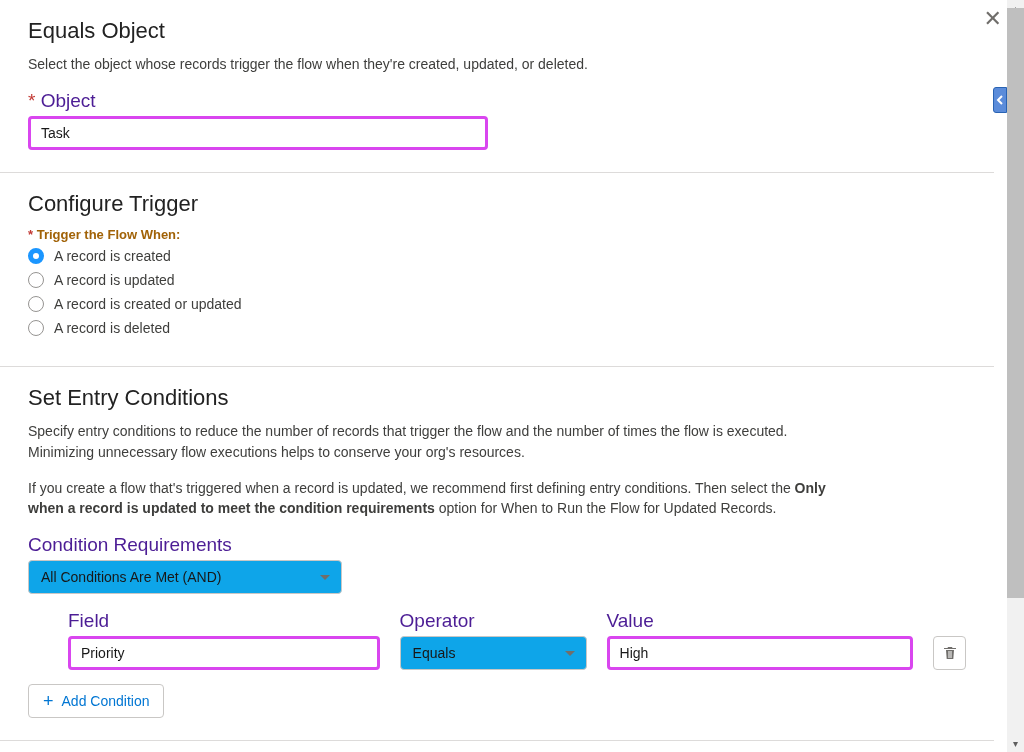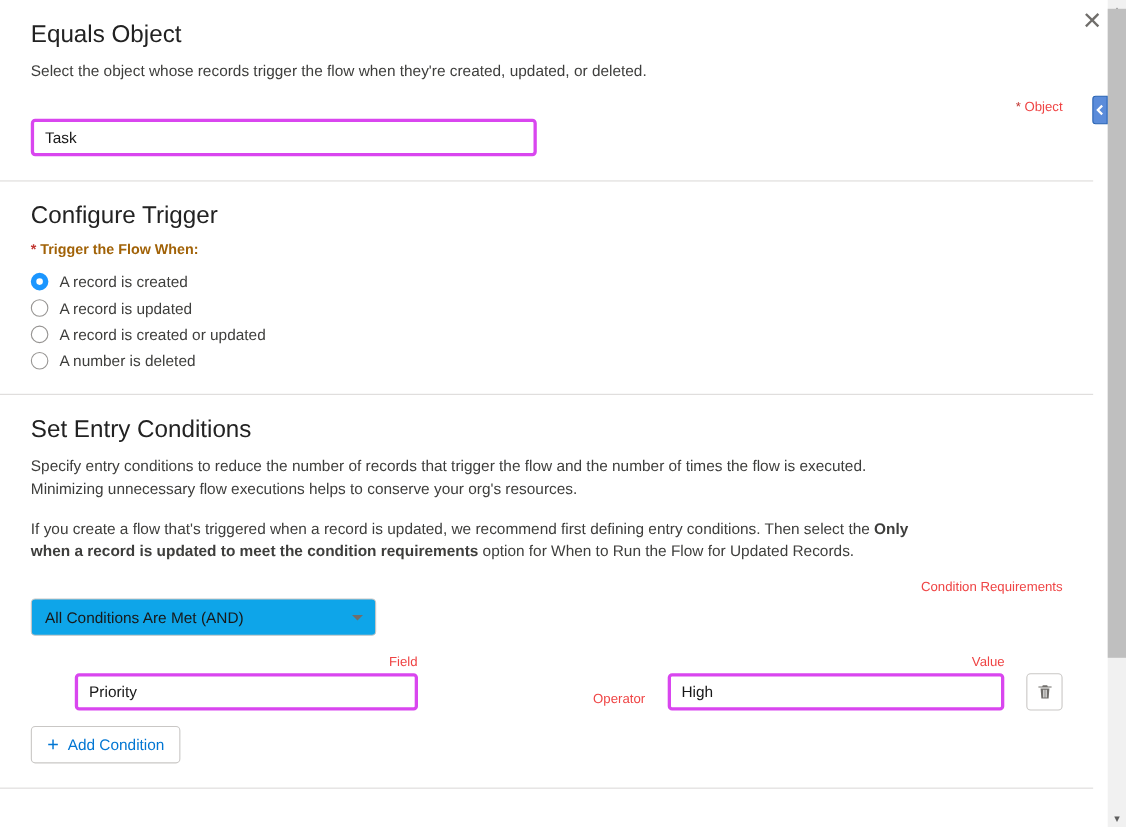--- a/index.html
+++ b/index.html
@@ -10,27 +10,27 @@
   .scroll-arrow { position:absolute; right:0; width:17px; height:17px; display:flex; align-items:center; justify-content:center; color:#5e5e5e; font-size:10px; }
   .scroll-arrow.up { top:0; }
   .scroll-arrow.down { bottom:0; }
   .close-x { position:absolute; top:8px; right:22px; font-size:22px; color:#706e6b; cursor:pointer; line-height:1; }
   .side-tab { position:absolute; top:87px; right:17px; width:14px; height:26px; background:#5b8cda; border:1px solid #2963b3; border-radius:3px 0 0 3px; display:flex; align-items:center; justify-content:center; color:#fff; font-size:14px; }
   .panel { position:absolute; left:0; top:0; width:994px; height:752px; overflow:hidden; }
   .section { padding:18px 28px 22px 28px; }
   hr.sep { border:none; border-top:1px solid #dddbda; margin:0; }
   h2.section-title { font-size:22px; font-weight:400; color:#222222; margin:0 0 10px 0; }
   .helper { font-size:14px; color:#3e3e3c; margin:0 0 16px 0; max-width:800px; line-height:1.45; }
-  .field-label { font-size:12px; color:#ef4444; margin-bottom:4px; display:block;text-align:right; }
+  .field-label { font-size:19px; color:#4c1d95; margin-bottom:4px; display:block; }
   .req::before { content:"* "; color:#c23934; }
   .req-bold { font-size:13px; color:#a16207; font-weight:700; }
   .req-bold::before { content:"* "; color:#c23934; font-weight:700; }
   .text-input { height:34px; padding:6px 10px; font-size:14px; color:#181818; background:#fff; border:3px solid #d946ef; border-radius:4px; width:460px; }
   .radio-group { margin-top:6px; }
-  .radio-row { display:flex; align-items:flex-end; height:24px; margin-bottom:0px; cursor:pointer; }
+  .radio-row { display:flex; align-items:flex-start; height:24px; margin-bottom:0px; cursor:pointer; }
   .radio-outer { width:16px; height:16px; border-radius:50%; border:1px solid #969492; margin-right:10px; display:flex; align-items:center; justify-content:center; background:#fff; }
   .radio-row.selected .radio-outer { border:5px solid #1b96ff; }
   .radio-label { font-size:14px; color:#3e3e3c; }
   .select-input { position:relative; height:34px; padding:6px 32px 6px 12px; font-size:14px; color:#181818; background:#0ea5e9; border:1px solid #c9c7c5; border-radius:4px; display:flex; align-items:center; }
   .select-caret { position:absolute; right:10px; top:50%; transform:translateY(-50%); pointer-events:none; }
   .cond-row { display:flex; gap:20px; align-items:flex-end; padding-left:40px; margin-top:16px; }
   .cond-col .field-label { margin-bottom:4px; }
   .cond-field { width:325px; }
   .cond-op { width:195px; }
   .cond-val { width:320px; }
@@ -79,21 +79,21 @@
         <div class="radio-row">
           <span class="radio-outer"></span>
           <span class="radio-label">A record is updated</span>
         </div>
         <div class="radio-row">
           <span class="radio-outer"></span>
           <span class="radio-label">A record is created or updated</span>
         </div>
         <div class="radio-row">
           <span class="radio-outer"></span>
-          <span class="radio-label">A number is deleted</span>
+          <span class="radio-label">A record is deleted</span>
         </div>
       </div>
     </div>
 
     <hr class="sep">
 
     <div class="section">
       <h2 class="section-title">Set Entry Conditions</h2>
       <p class="helper">Specify entry conditions to reduce the number of records that trigger the flow and the number of times the flow is executed. Minimizing unnecessary flow executions helps to conserve your org's resources.</p>
       <p class="helper">
@@ -112,20 +112,28 @@
         </span>
       </div>
 
       <div class="cond-row">
         <div class="cond-col cond-field">
           <label class="field-label">Field</label>
           <input type="text" class="text-input" style="width: 100%;" value="Priority">
         </div>
         <div class="cond-col cond-op">
           <label class="field-label">Operator</label>
+          <div class="select-input" style="width:100%;">
+            <span>Equals</span>
+            <span class="select-caret">
+              <svg class="caret" width="12" height="8" viewBox="0 0 12 8">
+                  <path d="M1 1l5 5 5-5z"></path>
+                </svg>
+            </span>
+          </div>
         </div>
         <div class="cond-col cond-val">
           <label class="field-label">Value</label>
           <input type="text" class="text-input" style="width: 100%;" value="High">
         </div>
         <div class="cond-del">
           <svg class="trash trash-icon" viewBox="0 0 14 14">
             <path d="M5 1h4l.5 1H13v1H1V2h3.5L5 1zm-2 3h8l-.7 9H3.7L3 4zm2.5 1v7h1V5h-1zm2 0v7h1V5h-1z"></path>
           </svg>
         </div>

